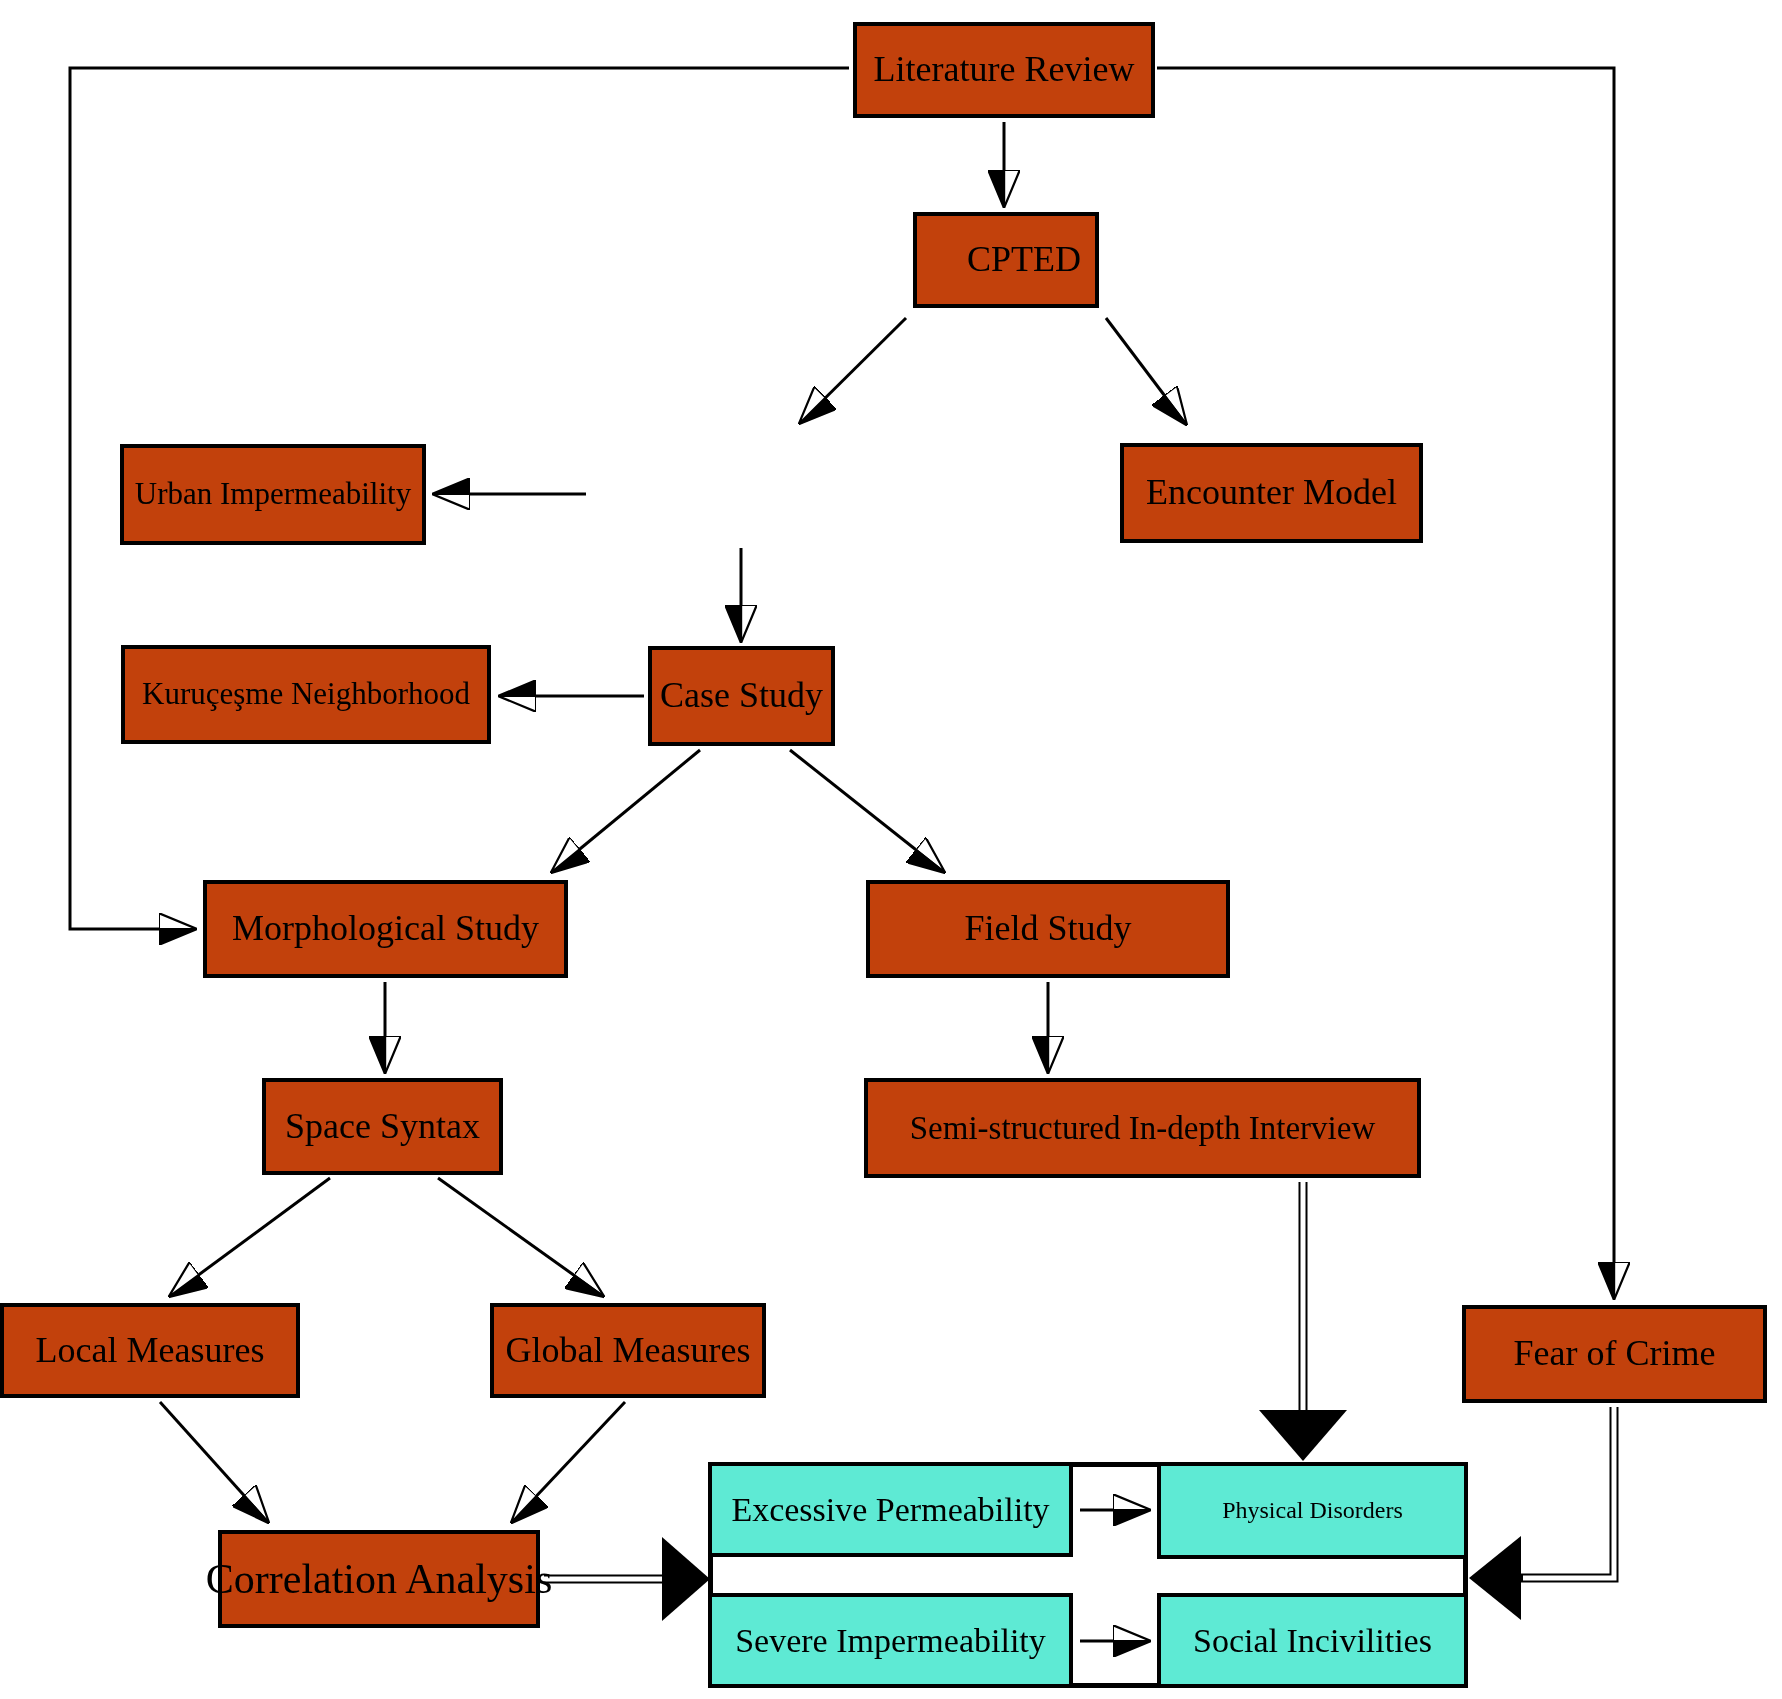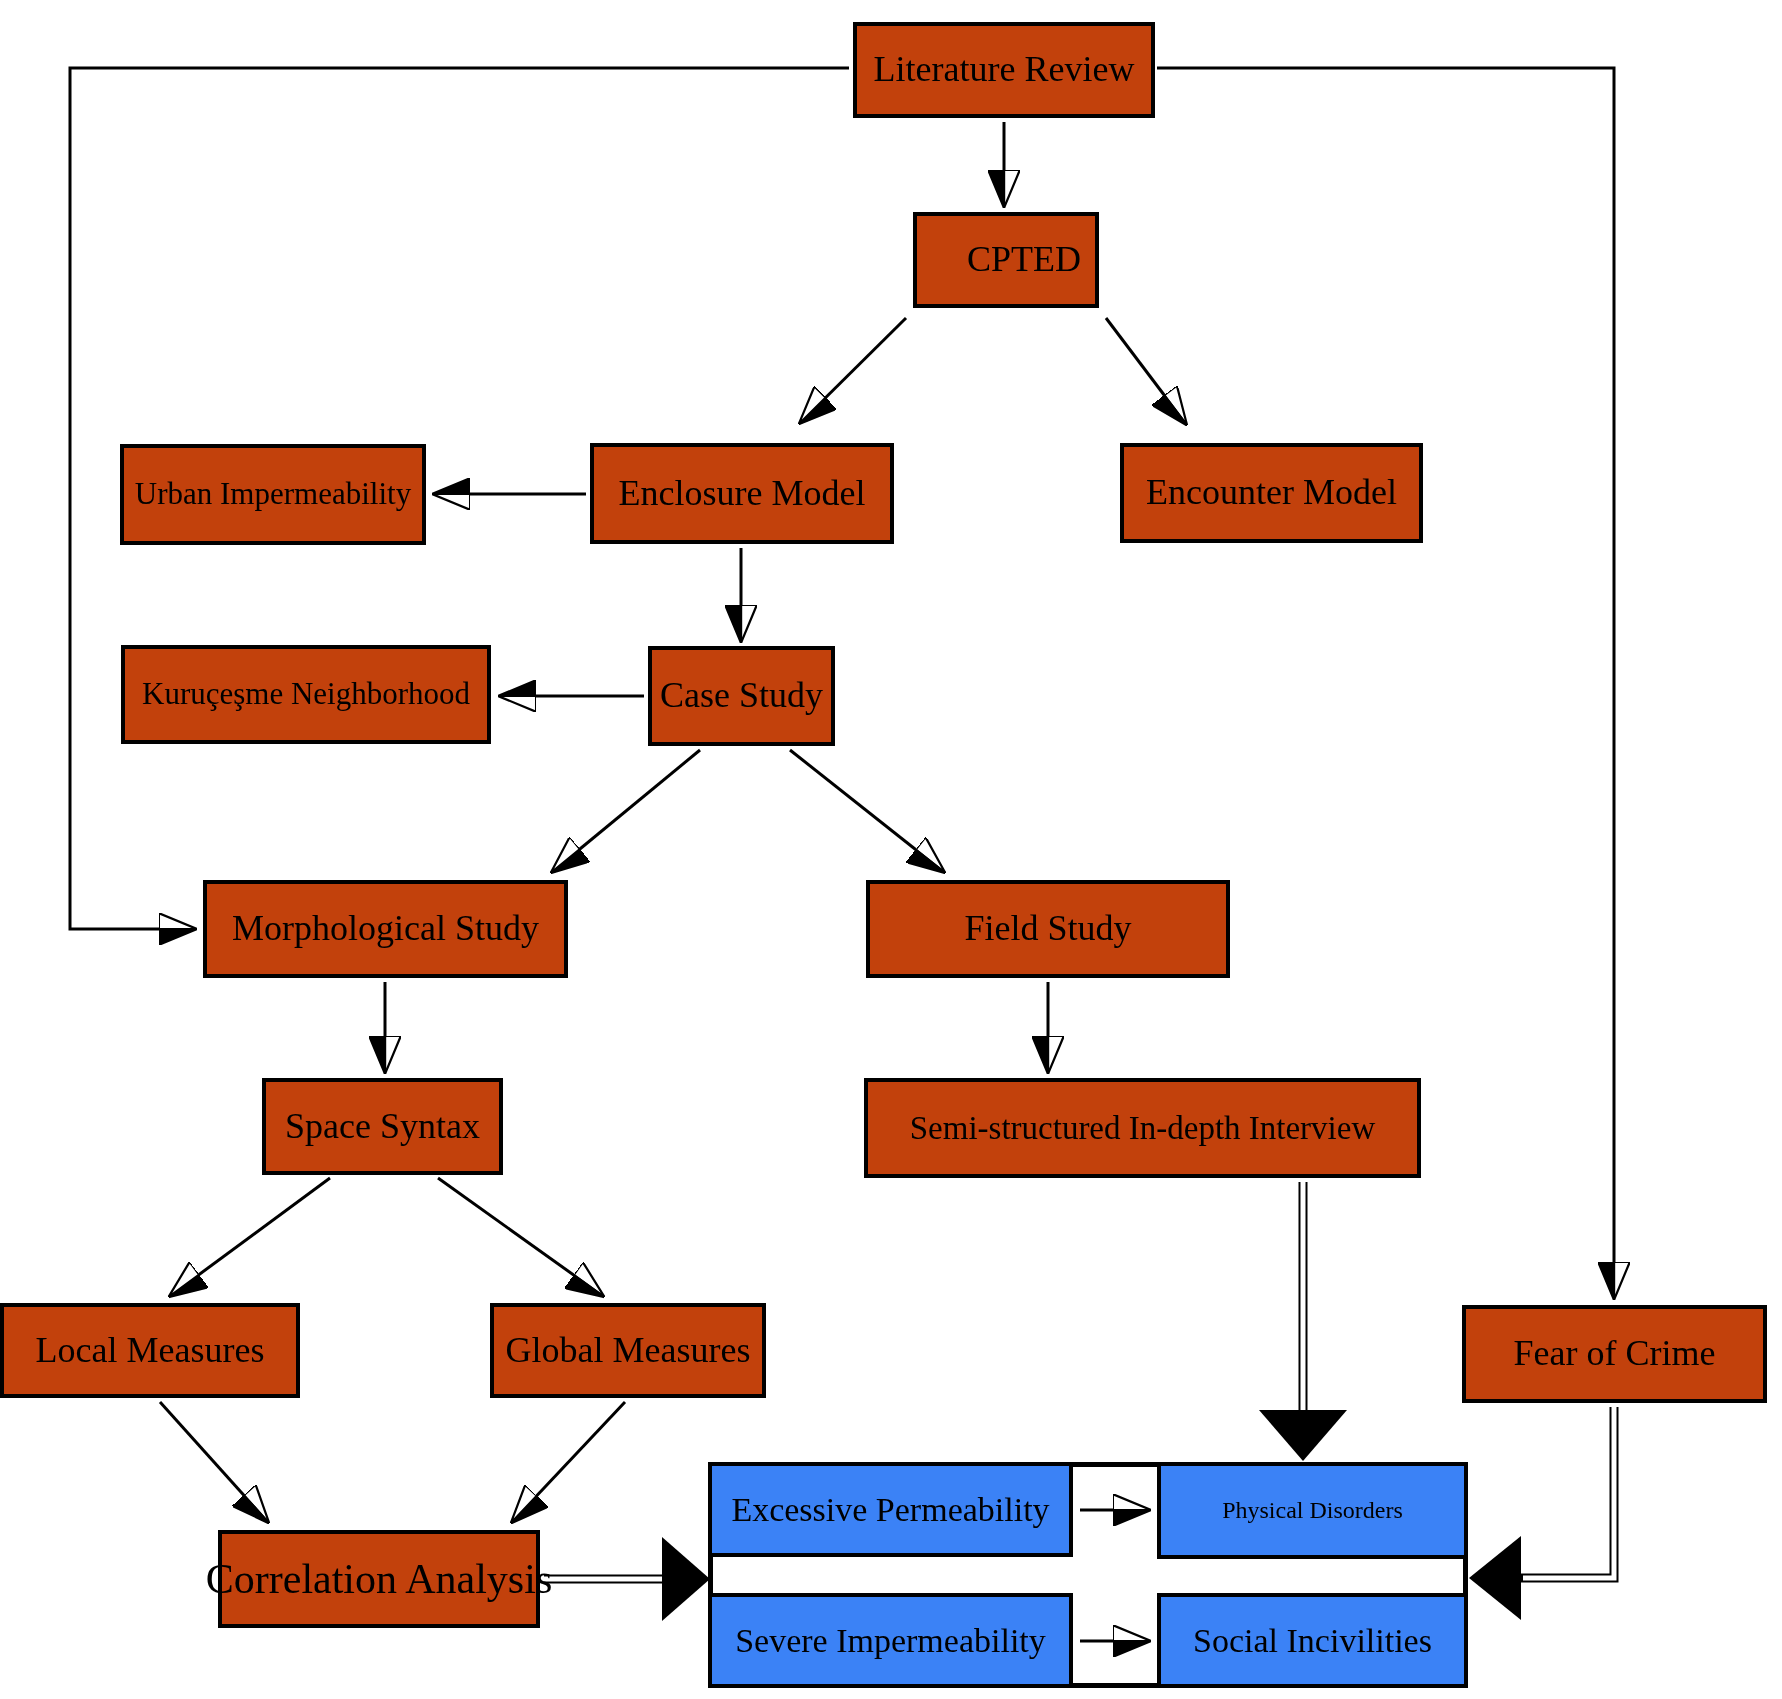--- a/index.html
+++ b/index.html
@@ -21,21 +21,21 @@
     text-align:center;
     line-height:1.05;
     white-space:nowrap;
   }
   .grid-outer{
     position:absolute;
     box-sizing:border-box;
     border:5px solid #000;
     background:transparent;
   }
-  .grid-cell{background:#3b82f6;}
+  .grid-cell{background:#5eead4;}
 </style>
 </head>
 <body>
 
 <div class="canvas">
 
   <svg class="edges" viewBox="0 0 1782 1699" xmlns="http://www.w3.org/2000/svg">
     <defs>
 
       <marker id="half" viewBox="0 0 12 10" refX="11.4" refY="5" markerWidth="38" markerHeight="32" orient="auto" markerUnits="userSpaceOnUse">
@@ -86,21 +86,20 @@
       <polygon points="1521,1536 1521,1620 1469,1578" fill="#000000"></polygon>
     </g>
   </svg>
 
   <div class="node" style="left:853px;top:22px;width:302px;height:96px;font-size:36px;">Literature Review</div>
 
   <div class="node" style="left:913px;top:212px;width:186px;height:96px;font-size:36px;padding-left:36px;">CPTED</div>
 
   <div class="node" style="left:120px;top:444px;width:306px;height:101px;font-size:31px;">Urban Impermeability</div>
 
-  <div class="node" style="left:590px;top:443px;width:304px;height:101px;font-size:36px;">Enclosure Model</div>
 
   <div class="node" style="left:1120px;top:443px;width:303px;height:100px;font-size:36px;">Encounter Model</div>
 
   <div class="node" style="left:121px;top:645px;width:370px;height:99px;font-size:31px;">Kuruçeşme Neighborhood</div>
 
   <div class="node" style="left:648px;top:646px;width:187px;height:100px;font-size:36px;">Case Study</div>
 
   <div class="node" style="left:203px;top:880px;width:365px;height:98px;font-size:36px;">Morphological Study</div>
 
   <div class="node" style="left:866px;top:880px;width:364px;height:98px;font-size:36px;">Field Study</div>

